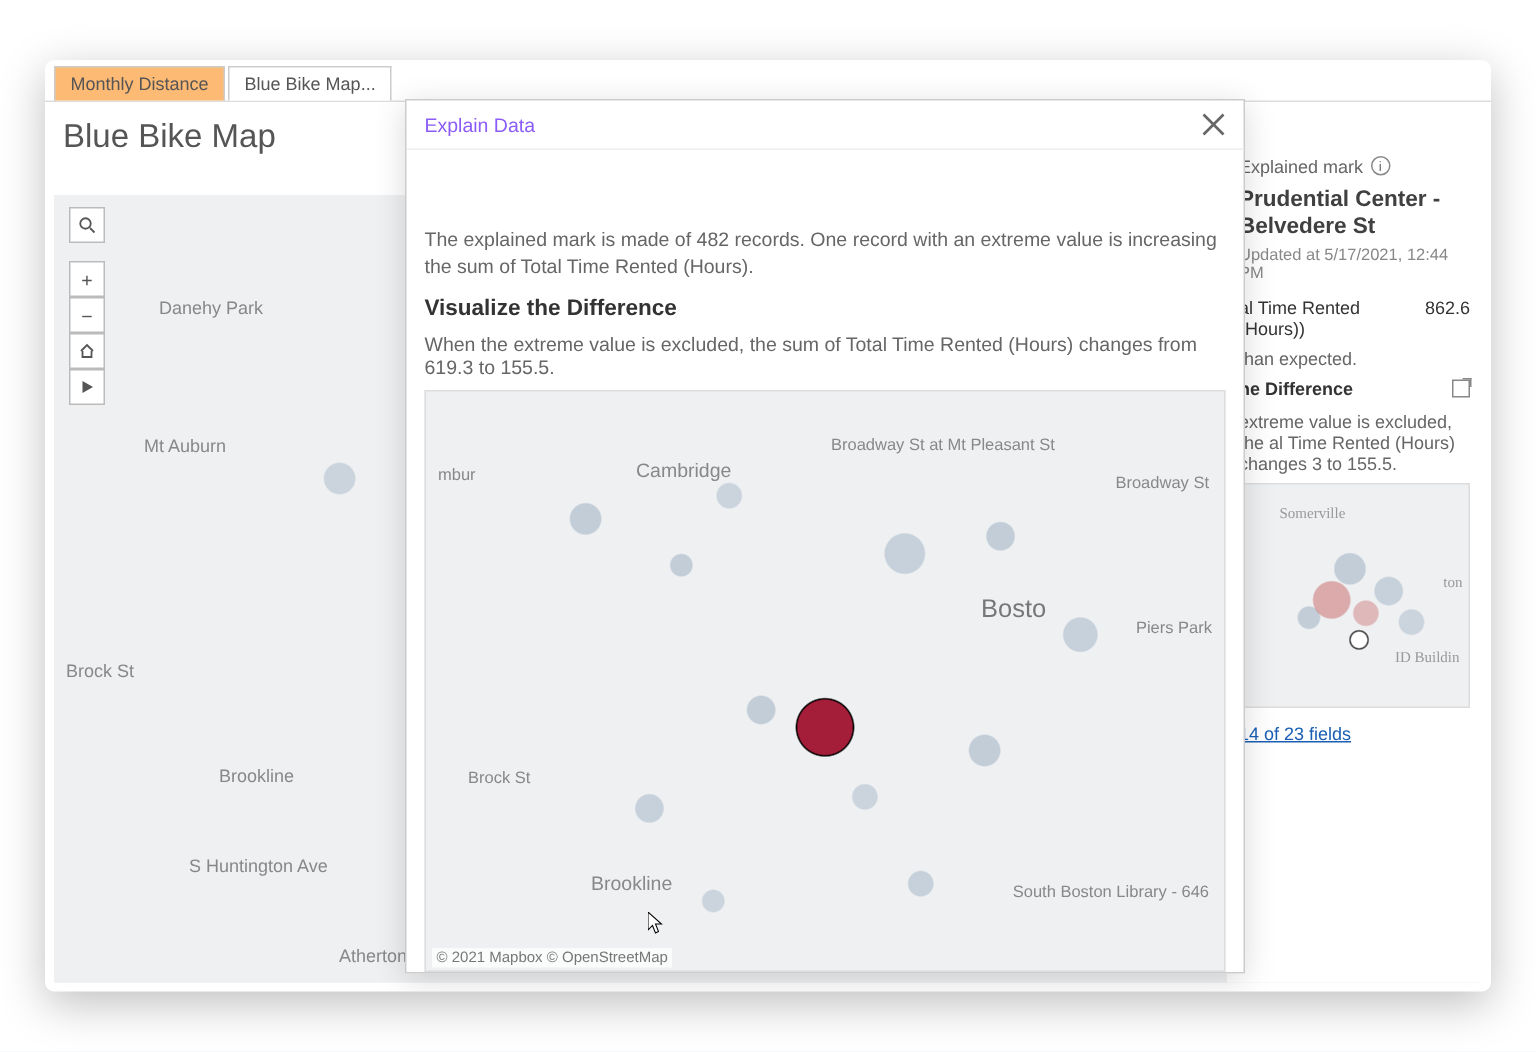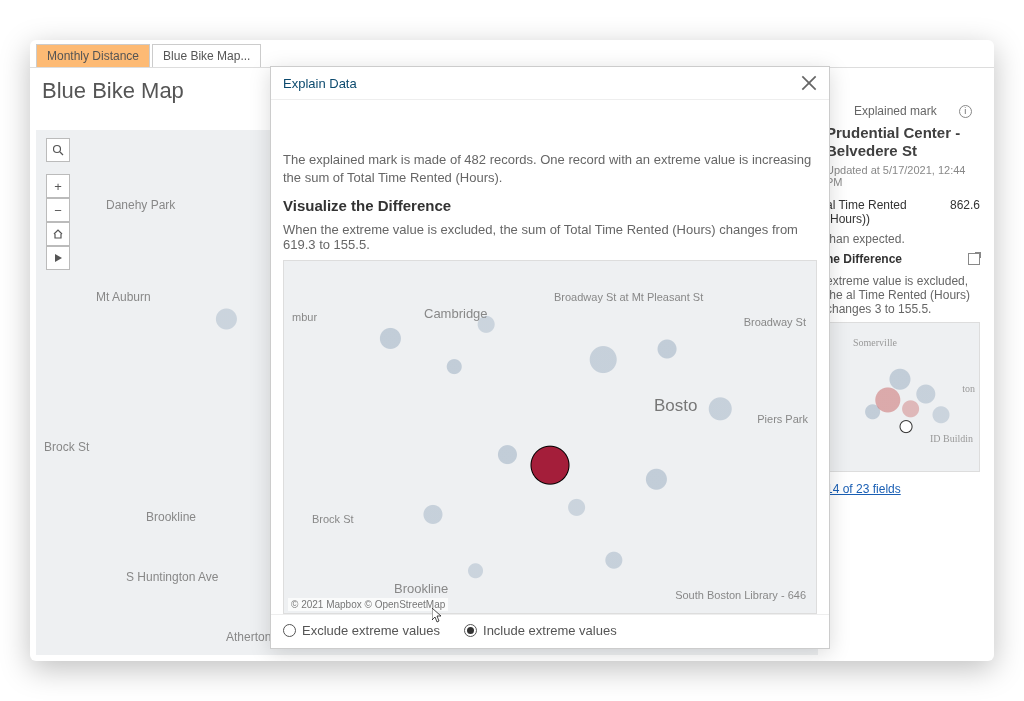--- a/index.html
+++ b/index.html
@@ -30,21 +30,21 @@
 
 .map-ctrl { position: absolute; left: 10px; background: #fff; border: 1px solid #bbb; width: 24px; height: 24px; display: flex; align-items: center; justify-content: center; font-size: 13px; color: #555; cursor: pointer; }
 .mc1 { top: 8px; } .mc2 { top: 44px; } .mc3 { top: 68px; } .mc4 { top: 92px; } .mc5 { top: 116px; }
 
 .scale-bar { position: absolute; bottom: 10px; left: 58%; display: flex; align-items: center; font-size: 11px; color: #555; }
 .scale-line { width: 60px; border-top: 1px solid #555; margin-right: 4px; }
 
 
 .explain-pane { position: absolute; top: 26px; left: 240px; width: 560px; bottom: 12px; background: #fff; border: 1px solid #ccc; box-shadow: 0 4px 20px rgba(0,0,0,0.15); z-index: 20; display: flex; flex-direction: column; }
 .pane-head { display: flex; justify-content: space-between; align-items: center; padding: 8px 12px; border-bottom: 1px solid #eee; }
-.pane-head span { font-size: 13px; color: #0c4a6e; }
+.pane-head span { font-size: 13px; color: #8b5cf6; }
 .close-icon { width: 16px; height: 16px; cursor: pointer; color: #666; }
 .pane-body { padding: 10px 12px 0 12px; overflow: hidden; flex: 1; display: flex; flex-direction: column; }
 .explain-desc { font-size: 13px; color: #666; line-height: 1.4; margin-bottom: 10px; margin-top: 41px; }
 .viz-head { font-size: 15px; font-weight: 600; color: #333; margin-bottom: 8px; }
 .viz-desc { font-size: 13px; color: #666; margin-bottom: 8px; }
 .viz-map { flex: 1; background: #eef0f2; position: relative; border: 1px solid #ddd;
   background-image:
     radial-gradient(circle at 50% 58%, #a41e3a 18px, transparent 19px),
     radial-gradient(circle at 50% 58%, #000 19px, transparent 20px),
     radial-gradient(circle at 20% 22%, rgba(150,170,190,0.5) 10px, transparent 11px),
@@ -65,21 +65,21 @@
 .attrib { position: absolute; bottom: 2px; left: 4px; font-size: 10px; color: #777; background: rgba(255,255,255,0.7); padding: 1px 3px; }
 
 .radio-row { display: flex; gap: 24px; padding: 8px 12px 10px 12px; border-top: 1px solid #eee; align-items: center; font-size: 13px; color: #555; }
 .radio-opt { display: flex; align-items: center; gap: 6px; cursor: pointer; }
 .radio { width: 13px; height: 13px; border-radius: 50%; border: 1px solid #555; display: inline-flex; align-items: center; justify-content: center; }
 .radio.selected::after { content: ''; width: 7px; height: 7px; background: #333; border-radius: 50%; }
 
 .cursor { position: absolute; top: 568px; left: 402px; width: 12px; height: 16px; z-index: 30; pointer-events: none; }
 
 .side-panel { position: absolute; top: 58px; right: 6px; width: 170px; bottom: 6px; background: #fff; font-size: 12px; padding: 6px 8px; overflow: hidden; }
-.sp-row { display: flex; align-items: center; gap: 22px; color: #666; margin-bottom: 6px; margin-left: 28px; }
+.sp-row { display: flex; align-items: flex-start; gap: 5px; color: #666; margin-bottom: 6px; }
 .info-icon { width: 13px; height: 13px; border: 1px solid #888; border-radius: 50%; display: inline-flex; align-items: center; justify-content: center; font-size: 9px; color: #666; }
 .mark-name { font-size: 15px; font-weight: 700; color: #404040; line-height: 1.2; margin-bottom: 4px; }
 .updated { color: #888; font-size: 11px; margin-bottom: 10px; }
 .metric-row { display: flex; justify-content: space-between; font-size: 12px; margin-bottom: 6px; }
 .exp-text { color: #666; font-size: 12px; margin-bottom: 6px; overflow: hidden; }
 .link-row { display: flex; justify-content: space-between; align-items: center; font-weight: 600; color: #333; margin: 4px 0 8px 0; }
 .open-icon { width: 12px; height: 12px; border: 1px solid #888; position: relative; }
 .open-icon::after { content: ''; position: absolute; top: -2px; right: -2px; width: 5px; height: 5px; border-top: 1px solid #888; border-right: 1px solid #888; }
 .mini-map { width: 100%; height: 150px; background: #eef0f2; border: 1px solid #ddd; margin-bottom: 10px; position: relative;
   background-image:
@@ -158,30 +158,20 @@
         <span class="vm-label" style="top:55px;right:10px">Broadway St</span>
         <span class="vm-label" style="top:135px;left:370px;font-size:17px;color:#777">Bosto</span>
         <span class="vm-label" style="top:152px;right:8px">Piers Park</span>
         <span class="vm-label" style="top:252px;left:28px">Brock St</span>
         <span class="vm-label" style="top:320px;left:110px;font-size:13px">Brookline</span>
         <span class="vm-label" style="top:328px;right:10px">South Boston Library - 646</span>
         <span class="vm-label" style="top:50px;left:8px">mbur</span>
         <div class="attrib">© 2021 Mapbox © OpenStreetMap</div>
       </div>
     </div>
-    <div class="radio-row">
-      <div class="radio-opt">
-        <span class="radio"></span>
-        <span>Exclude extreme values</span>
-      </div>
-      <div class="radio-opt">
-        <span class="radio selected"></span>
-        <span>Include extreme values</span>
-      </div>
-    </div>
   </div>
 
   <svg class="cursor" viewBox="0 0 12 16">
     <path d="M0 0 L0 12 L3 9 L5 14 L7 13 L5 8 L9 8 Z" fill="#fff" stroke="#000" stroke-width="0.7"></path>
   </svg>
 
   <div class="side-panel">
     <div class="sp-row">
       <span>Explained mark</span>
       <span class="info-icon">i</span>

